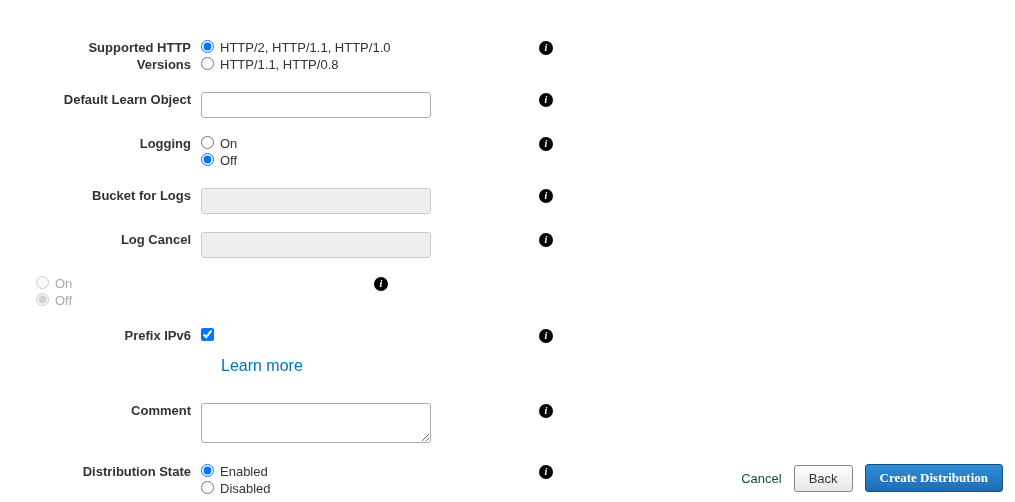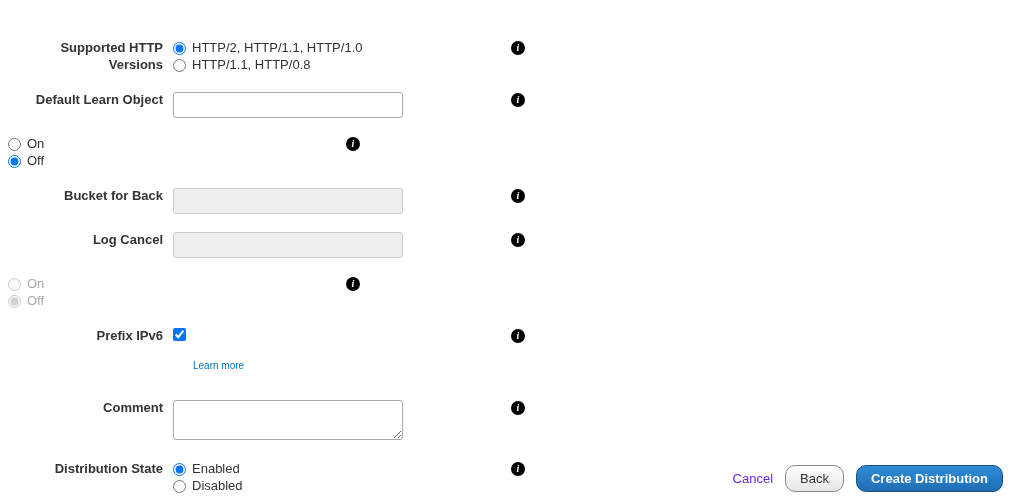--- a/index.html
+++ b/index.html
@@ -7,21 +7,21 @@
       font-family: Arial, Helvetica, sans-serif;
       font-size: 13px;
       color: #333;
       background: #fff;
       width: 1015px;
       height: 502px;
       position: relative;
     }
     .form-container {
       padding-top: 40px;
-      padding-left: 8px;
+      padding-left: 36px;
     }
     .form-row {
       display: flex;
       align-items: flex-start;
       margin-bottom: 18px;
     }
     .label-col {
       width: 165px;
       text-align: right;
       padding-right: 10px;
@@ -51,21 +51,21 @@
       justify-content: center;
       font-size: 10px;
       font-style: italic;
       font-weight: bold;
       font-family: Georgia, serif;
       cursor: pointer;
       line-height: 1;
     }
     .radio-group label {
       display: flex;
-      align-items: flex-end;
+      align-items: flex-start;
       font-weight: normal;
       font-size: 13px;
       margin-bottom: 2px;
       cursor: pointer;
     }
     .radio-group.disabled label {
       color: #aaa;
       cursor: default;
     }
     .radio-group input[type="radio"] {
@@ -95,52 +95,53 @@
     }
     .checkbox-row input[type="checkbox"] {
       margin-right: 6px;
     }
     .learn-more-row {
       padding-left: 20px;
       margin-top: 16px;
     }
     .link {
       color: #0073bb;
-      font-size: 10px;
+      font-size: 16px;
       cursor: pointer;
       text-decoration: none;
     }
     .footer {
       position: absolute;
       bottom: 10px;
       right: 12px;
       display: flex;
       align-items: center;
       gap: 12px;
     }
     .cancel-link {
-      color: #6d28d9;
+      color: #14532d;
       font-size: 13px;
       cursor: pointer;
     }
     .btn {
       border: 1px solid #888;
-      border-radius: 10px;
+      border-radius: 3px;
       padding: 5px 14px;
       font-size: 13px;
       cursor: pointer;
       background: linear-gradient(#fff,#e6e6e6);
       color: #333;
       font-family: inherit;
     }
     .btn-primary {
       background: linear-gradient(#2f8dd7,#1f6db3);
       border: 1px solid #15527f;
       color: #fff;
       font-weight: bold;
+      font-family: Liberation Serif, serif;
     }
   </style>
 </head>
 <body>
 
 <div class="form-container">
 
   <div class="form-row">
     <div class="label-col">Supported HTTP Versions</div>
     <div class="input-col radio-group">
@@ -162,37 +163,38 @@
     <div class="label-col">Default Learn Object</div>
     <div class="input-col">
       <input type="text" class="text-input" value="" style="">
     </div>
     <div class="info-col">
         <span class="info-icon">i</span>
       </div>
   </div>
 
   <div class="form-row">
+    <div class="label-col">Logging</div>
     <div class="input-col radio-group">
       <label>
         <input type="radio" name="logging" style="">
         <span>On</span>
       </label>
       <label>
         <input type="radio" name="logging" checked="" style="">
         <span>Off</span>
       </label>
     </div>
     <div class="info-col">
         <span class="info-icon">i</span>
       </div>
   </div>
 
   <div class="form-row">
-    <div class="label-col">Bucket for Back</div>
+    <div class="label-col">Bucket for Logs</div>
     <div class="input-col">
       <input type="text" class="text-input" disabled="" value="" style="">
     </div>
     <div class="info-col">
         <span class="info-icon">i</span>
       </div>
   </div>
 
   <div class="form-row">
     <div class="label-col">Log Cancel</div>

